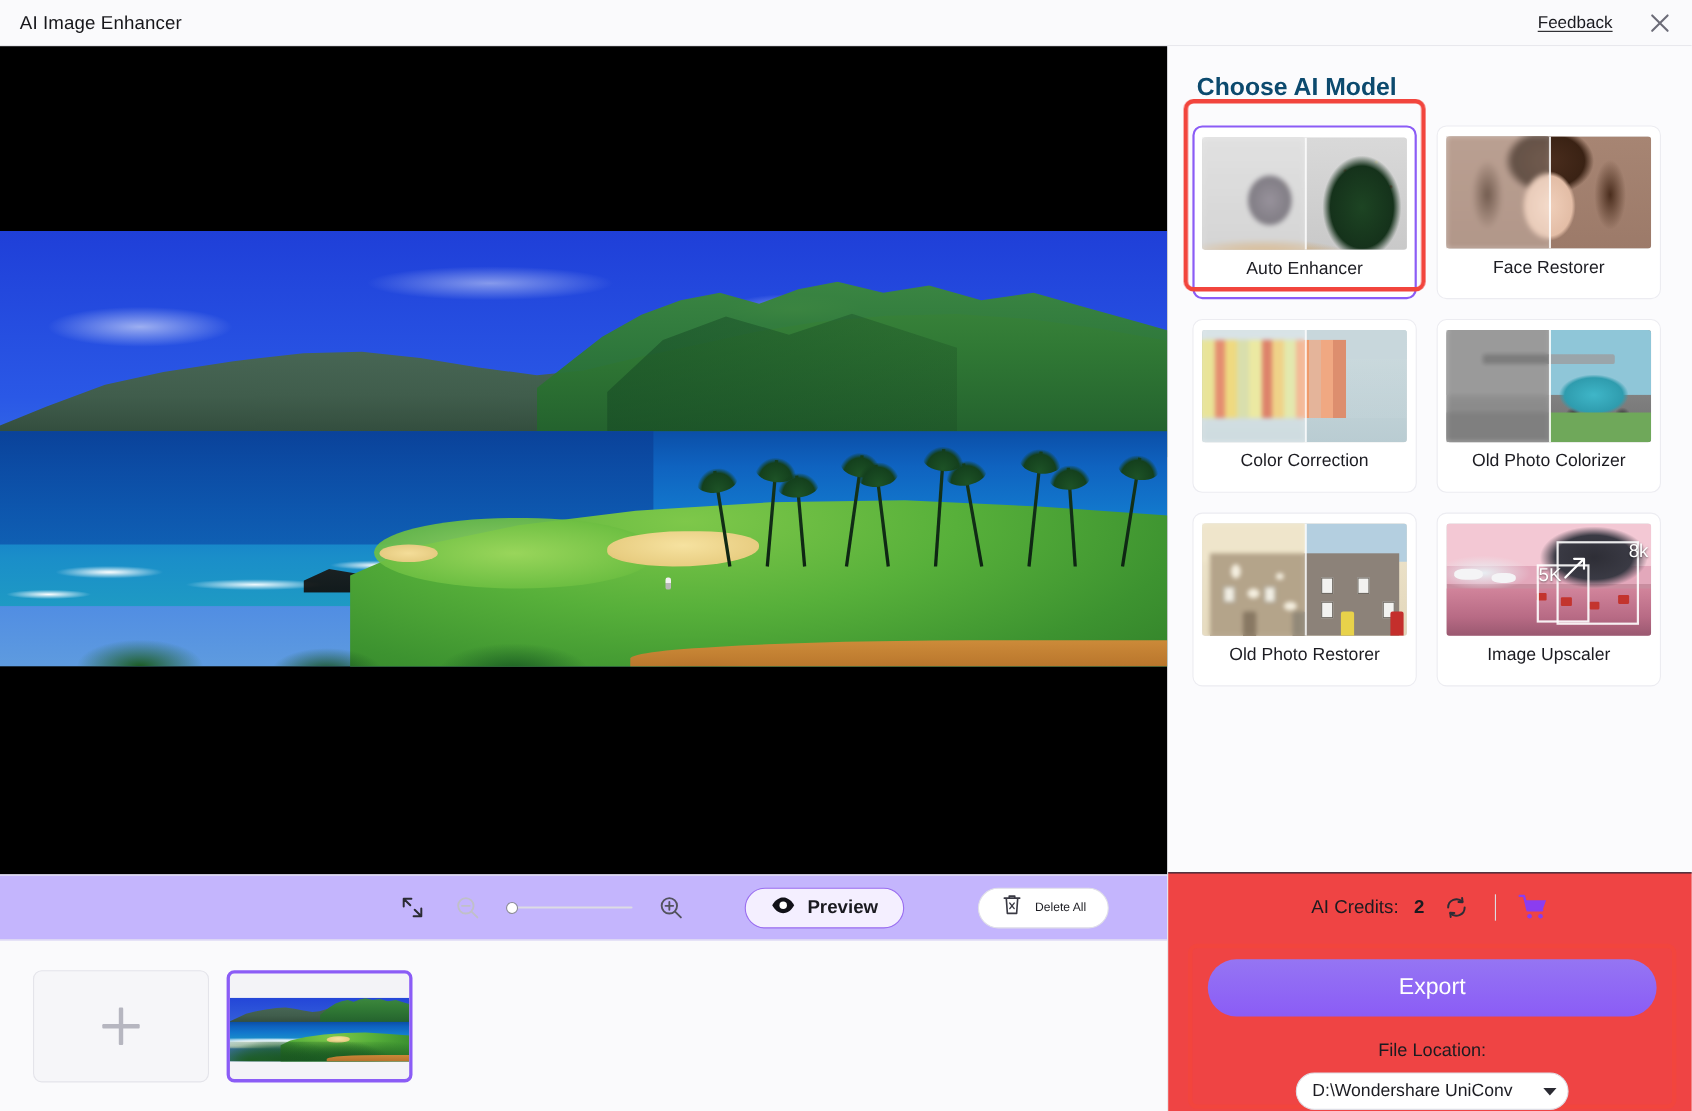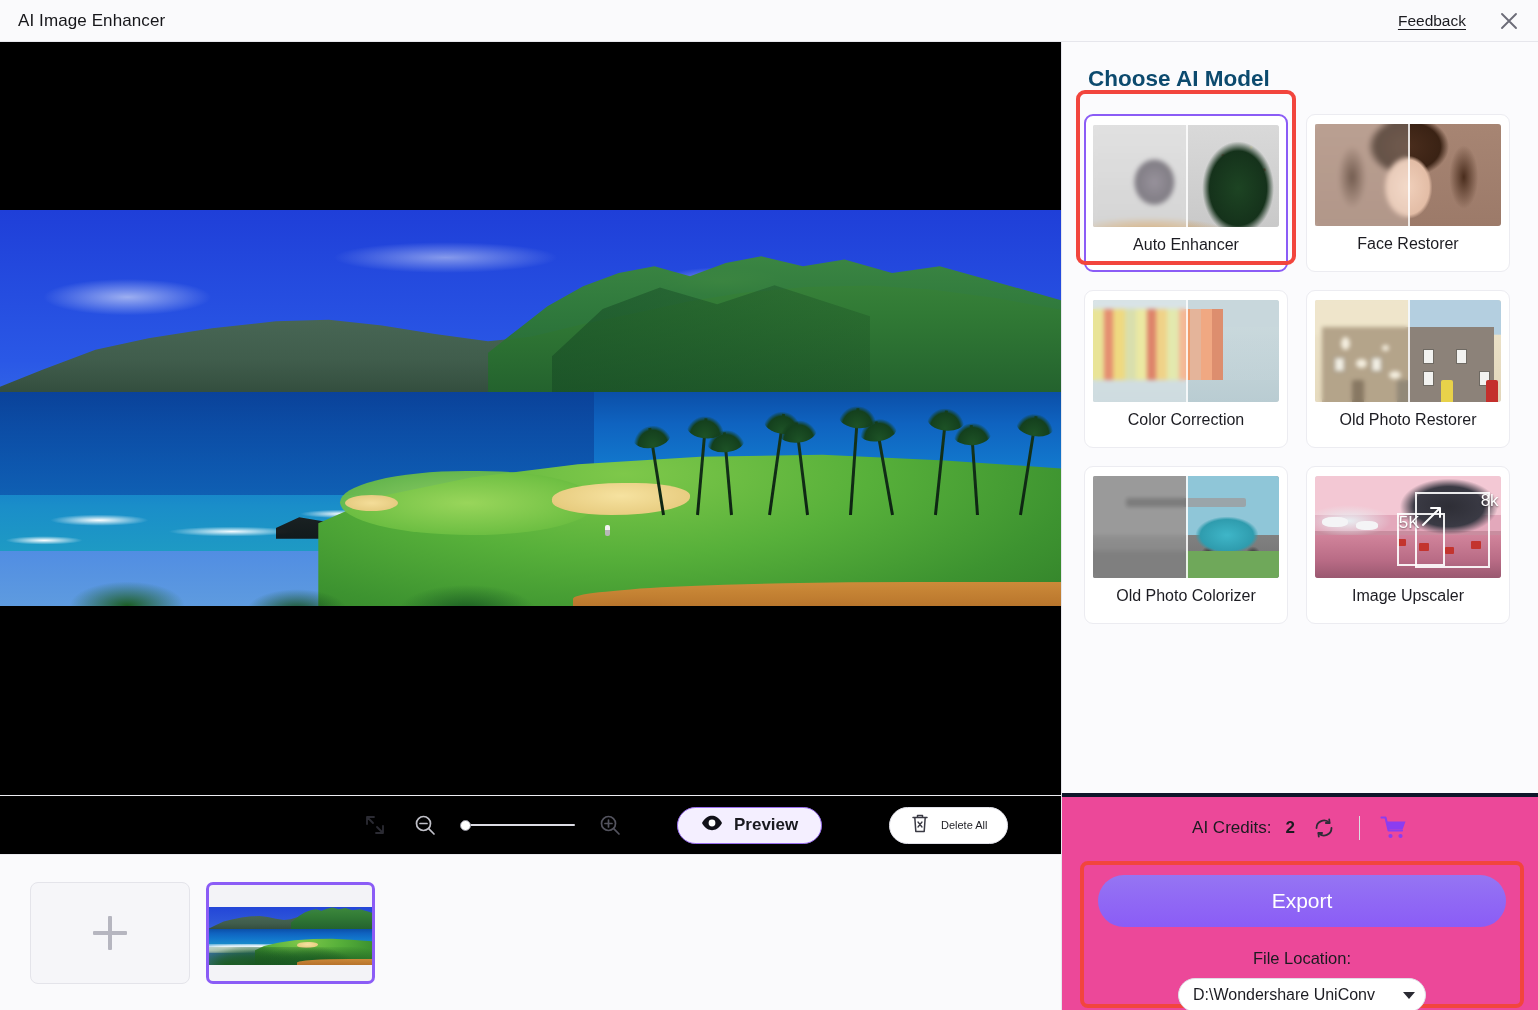--- a/index.html
+++ b/index.html
@@ -167,21 +167,21 @@
   .path {
     position: absolute; right: 0; bottom: 0; width: 46%; height: 6%;
     background: linear-gradient(#d98a3a, #c4742c);
     border-radius: 70% 0 0 0;
     opacity: .92;
   }
 
   
   .toolbar {
     height: 60px; min-height: 60px;
-    background: #000000;
+    background: #c4b5fd;
     border-top: 1px solid #ececf1;
     border-bottom: 1px solid #ececf1;
     display: flex; align-items: center;
     position: relative;
   }
   .tool-center {
     position: absolute; left: 360px;
     display: flex; align-items: center; gap: 20px;
   }
   .icon-btn {
@@ -403,22 +403,22 @@
     font-family: "Liberation Sans", sans-serif; z-index: 6;
     text-shadow: 0 1px 2px rgba(0,0,0,.5);
   }
   .up-frame {
     position: absolute; border: 2px solid rgba(255,255,255,.9); z-index: 5;
   }
   .up-arrow { position: absolute; z-index: 6; }
 
   
   .footer {
-    border-top: 4px solid #0f172a;
-    background: #ec4899;
+    border-top: 1px solid #0f172a;
+    background: #ef4444;
     padding: 0 0 0 0;
     position: relative;
     height: 217px; min-height: 217px; margin-top: 28px;
   }
   .credits-row {
     display: flex; align-items: center; justify-content: center;
     gap: 14px; height: 62px;
   }
   .credits-text { font-size: 17px; color: #1b1b20; }
   .vdiv { width: 1px; height: 24px; background: #dcdce2; margin: 0 6px; }
@@ -616,20 +616,32 @@
             <div class="model-thumb">
               <div class="tb-town"></div>
               <div class="blur-left" style="background:rgba(255,255,255,.30);"></div>
               <div class="split"></div>
             </div>
             <div class="model-label">Color Correction</div>
           </div>
 
           <div class="model-card">
             <div class="model-thumb">
+              <div class="tb-car">
+                <div class="grass"></div>
+                <div class="roofrack"></div>
+              </div>
+              <div class="blur-left" style="background:rgba(255,255,255,.12);"></div>
+              <div class="split"></div>
+            </div>
+            <div class="model-label">Old Photo Colorizer</div>
+          </div>
+
+          <div class="model-card">
+            <div class="model-thumb">
               <div class="tb-house">
                 <div class="bldg"></div>
                 <div class="win" style="left:10%; top:56%;"></div>
                 <div class="win" style="left:30%; top:56%;"></div>
                 <div class="win" style="left:58%; top:48%;"></div>
                 <div class="win" style="left:76%; top:48%;"></div>
                 <div class="win" style="left:58%; top:70%;"></div>
                 <div class="win" style="left:88%; top:70%;"></div>
                 <div class="door" style="left:20%; background:#5c4a38;"></div>
                 <div class="door" style="left:44%; background:#6b6257;"></div>
@@ -637,32 +649,20 @@
                 <div class="door" style="left:92%; background:#c42f2c;"></div>
                 <div class="speck" style="left:14%; top:36%; width:9px; height:13px;"></div>
                 <div class="speck" style="left:22%; top:58%; width:11px; height:9px;"></div>
                 <div class="speck" style="left:36%; top:44%; width:7px; height:6px;"></div>
                 <div class="speck" style="left:40%; top:70%; width:12px; height:8px;"></div>
               </div>
               <div class="blur-left" style="background:rgba(240,230,200,.30);"></div>
               <div class="split"></div>
             </div>
             <div class="model-label">Old Photo Restorer</div>
-          </div>
-
-          <div class="model-card">
-            <div class="model-thumb">
-              <div class="tb-car">
-                <div class="grass"></div>
-                <div class="roofrack"></div>
-              </div>
-              <div class="blur-left" style="background:rgba(255,255,255,.12);"></div>
-              <div class="split"></div>
-            </div>
-            <div class="model-label">Old Photo Colorizer</div>
           </div>
 
           <div class="model-card">
             <div class="model-thumb">
               <div class="tb-upscale">
                 <div class="water"></div>
                 <div class="snow" style="left:4%;  top:40%; width:26px; height:10px;"></div>
                 <div class="snow" style="left:22%; top:44%; width:22px; height:9px;"></div>
                 <div class="hut" style="left:44%; top:62%; width:9px; height:7px;"></div>
                 <div class="hut" style="left:56%; top:66%; width:10px; height:8px;"></div>

